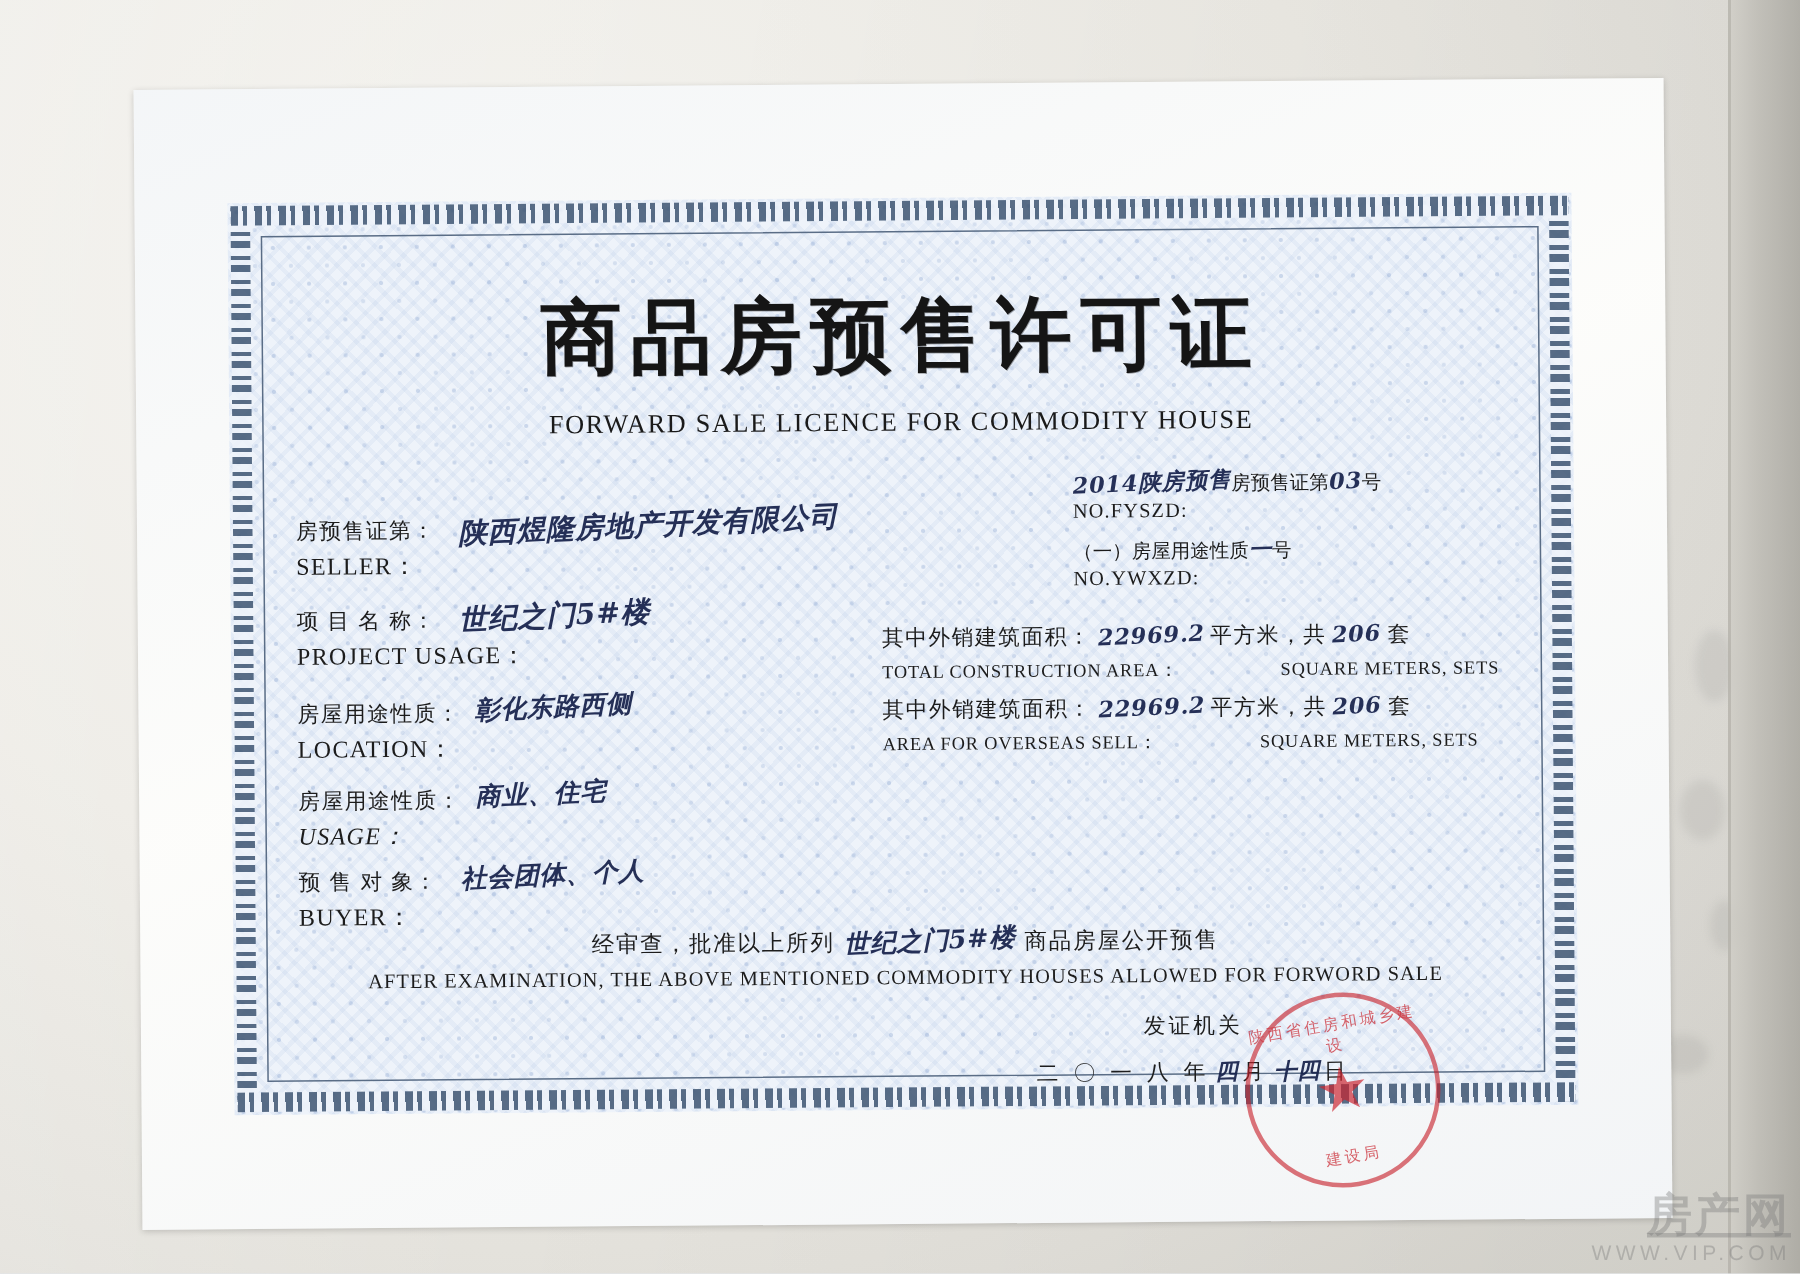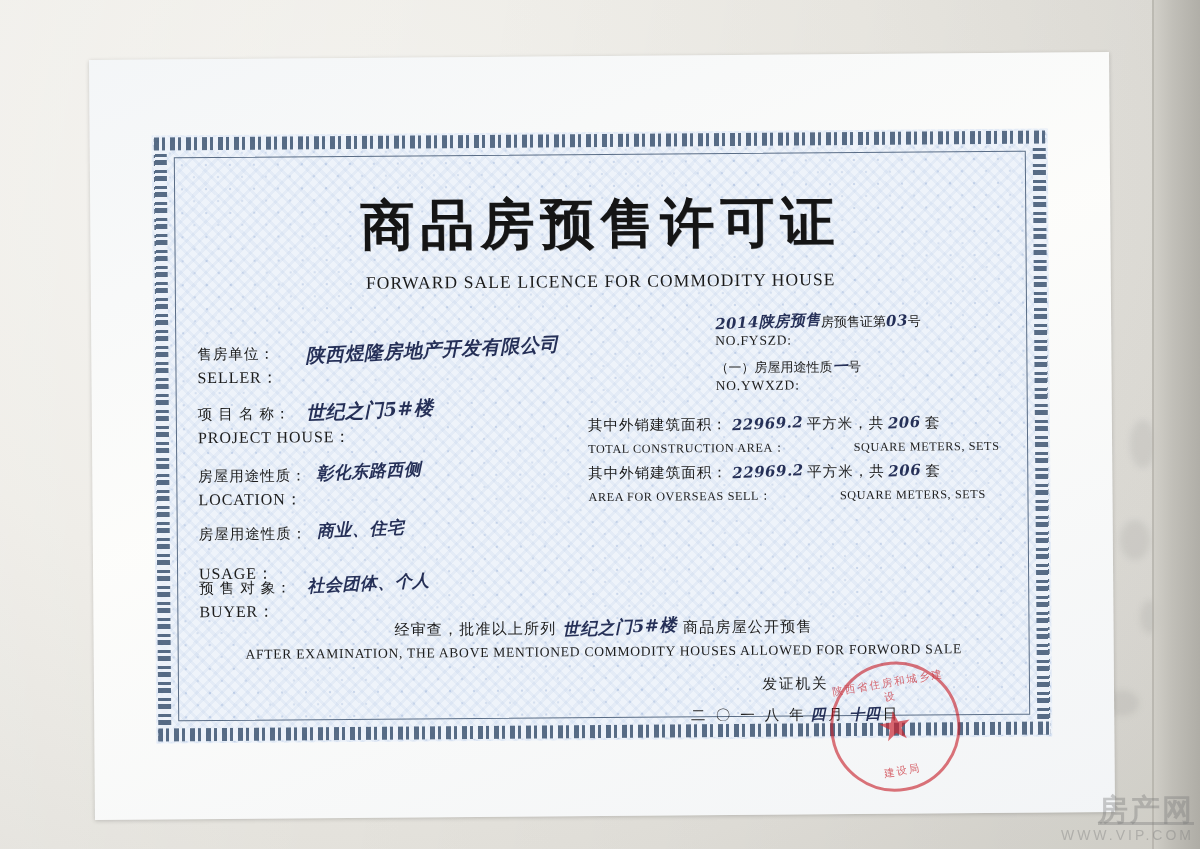--- a/index.html
+++ b/index.html
@@ -216,46 +216,46 @@
         <span class="hand hand-sm">2014陕房预售</span><span>房预售证第</span><span class="hand hand-sm">03</span><span>号</span>
       </div>
       <div class="reg-line reg-no">NO.FYSZD:</div>
       <div class="reg-line" style="margin-top:9px;">
         <span>（一）房屋用途性质</span><span class="hand hand-sm">一</span><span>号</span>
       </div>
       <div class="reg-line reg-no">NO.YWXZD:</div>
     </div>
 
     <div class="row" style="left:10px;top:178px;">
-      <div class="lbl-cn">售房单位：</div>
+      <div class="lbl-cn">房预售证第：</div>
       <div class="lbl-en" style="margin-top:4px;">SELLER：</div>
     </div>
     <div class="row" style="left:118px;top:172px;">
       <span class="hand hand-lg">陕西煜隆房地产开发有限公司</span>
     </div>
 
     <div class="row" style="left:10px;top:238px;">
       <div class="lbl-cn">项 目 名 称：</div>
-      <div class="lbl-en" style="margin-top:4px;">PROJECT HOUSE：</div>
+      <div class="lbl-en" style="margin-top:4px;">PROJECT USAGE：</div>
     </div>
     <div class="row" style="left:118px;top:232px;">
       <span class="hand hand-lg">世纪之门5#楼</span>
     </div>
 
     <div class="row" style="left:10px;top:300px;">
       <div class="lbl-cn">房屋用途性质：</div>
       <div class="lbl-en" style="margin-top:4px;">LOCATION：</div>
     </div>
     <div class="row" style="left:128px;top:294px;">
       <span class="hand hand-md">彰化东路西侧</span>
     </div>
 
     <div class="row" style="left:10px;top:358px;">
       <div class="lbl-cn">房屋用途性质：</div>
-      <div class="lbl-en" style="margin-top:20px;">USAGE：</div>
+      <div class="lbl-en" style="margin-top:4px;font-style:italic;">USAGE：</div>
     </div>
     <div class="row" style="left:128px;top:352px;">
       <span class="hand hand-md">商业、住宅</span>
     </div>
 
     <div class="row" style="left:10px;top:412px;">
       <div class="lbl-cn">预 售 对 象：</div>
       <div class="lbl-en" style="margin-top:4px;">BUYER：</div>
     </div>
     <div class="row" style="left:118px;top:406px;">

